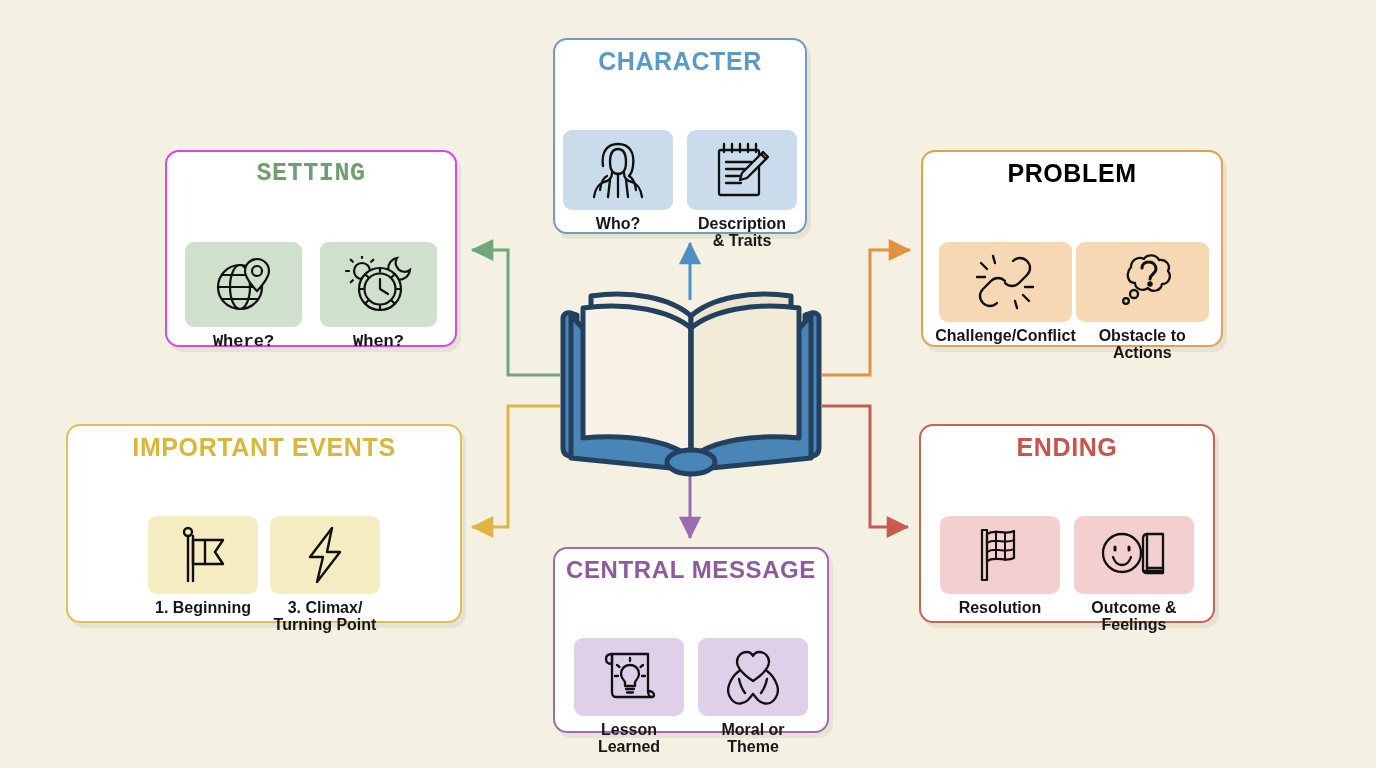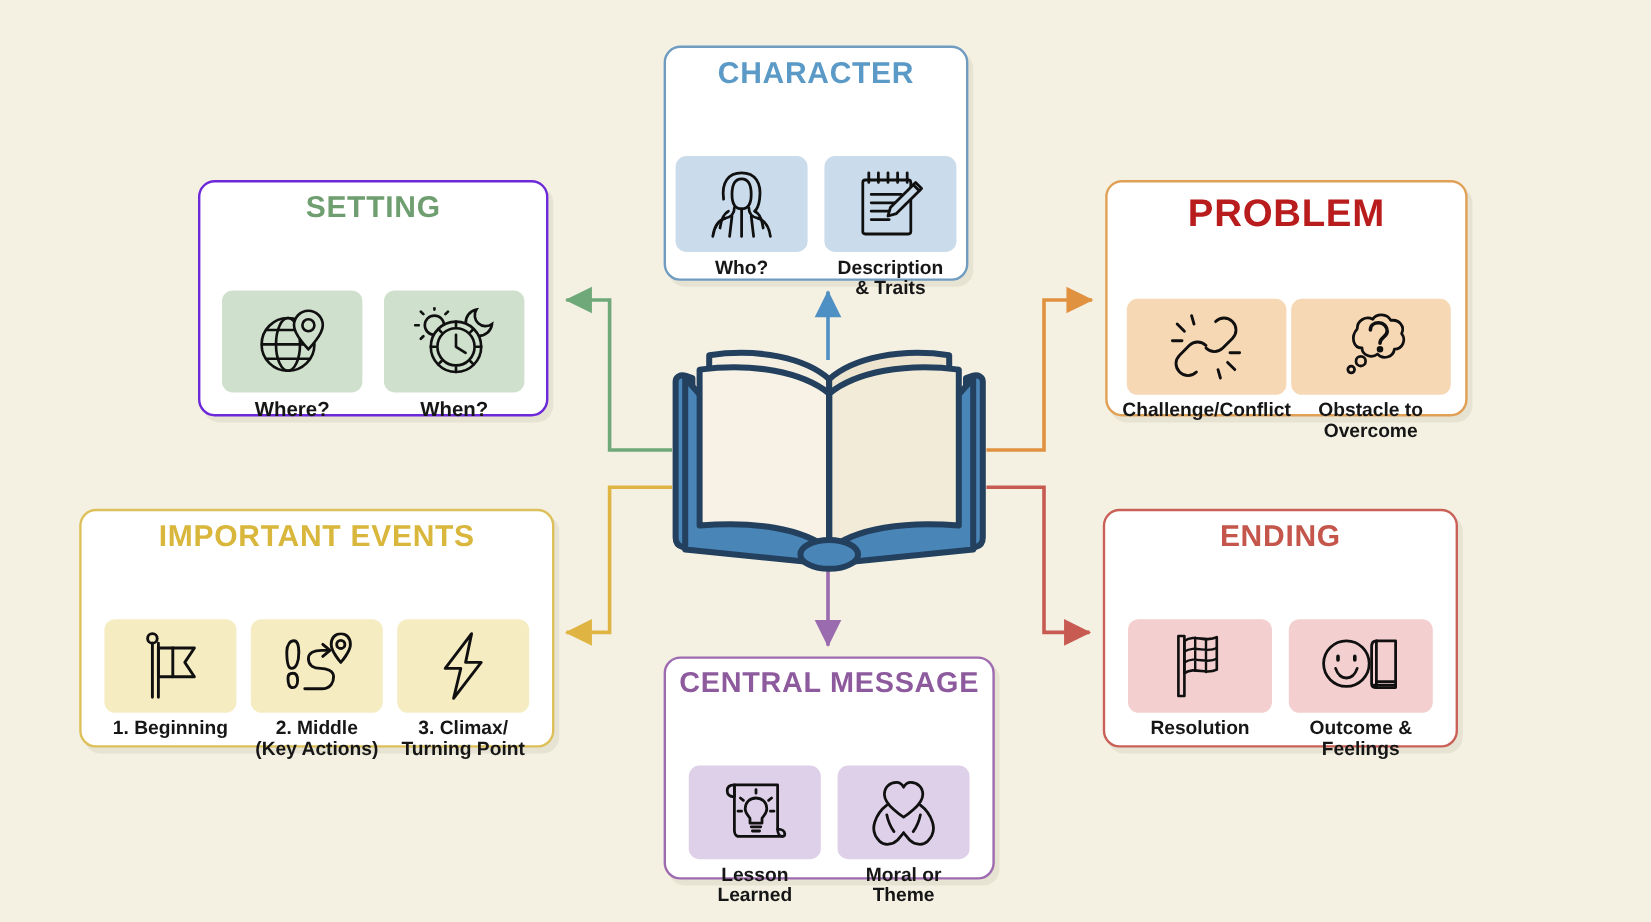--- a/index.html
+++ b/index.html
@@ -40,36 +40,36 @@
   .tile-label{
     color:#161616;
     font-weight:bold;
     text-align:center;
     line-height:1.06;
     margin-top:6px;
   }
   .tile-box svg{display:block;}
 
   
-  #card-setting{left:165px;top:150px;width:292px;height:197px;border:2px solid #6d28d9;}
+  #card-setting{left:165px;top:150px;width:292px;height:197px;border:2px solid #d946ef;font-family:Liberation Mono, monospace;}
   #card-setting .card-title{color:#6f9f70;font-size:25px;}
   #card-setting .tiles{gap:18px;}
   #card-setting .tile-box{width:117px;height:85px;background:#cfe0cd;}
   #card-setting .tile-label{font-size:17px;}
 
   
   #card-character{left:553px;top:38px;width:254px;height:196px;border:2px solid #6f9cc0;}
   #card-character .card-title{color:#5b9ac6;font-size:25px;}
   #card-character .tiles{gap:14px;}
   #card-character .tile-box{width:110px;height:80px;background:#cadceb;}
   #card-character .tile-label{font-size:16px;}
 
   
   #card-problem{left:921px;top:150px;width:302px;height:197px;border:2px solid #e0a055;}
-  #card-problem .card-title{color:#b91c1c;font-size:32px;}
+  #card-problem .card-title{color:#000000;font-size:25px;}
   #card-problem .tiles{}
   #card-problem .tile-box{width:133px;height:80px;background:#f7d8b5;}
   #card-problem .tile-label{font-size:16px;}
 
   
   #card-events{left:66px;top:424px;width:396px;height:199px;border:2px solid #ddc05a;}
   #card-events .card-title{color:#d9b63c;font-size:25px;}
   #card-events .tiles{gap:12px;}
   #card-events .tile-box{width:110px;height:78px;background:#f6ecc2;}
   #card-events .tile-label{font-size:16px;}
@@ -226,52 +226,38 @@
         <div class="tile-box">
           <svg width="62" height="58" viewBox="0 0 62 58" fill="none" stroke="#101010" stroke-width="2.3" stroke-linecap="round" stroke-linejoin="round">
             <path d="M20,14 C20,7 27,3 33,6 C36,1 45,1 48,7 C55,6 60,12 57,18 C61,23 58,31 51,31 C50,38 41,40 37,35 C32,39 24,36 24,30 C17,30 14,21 20,14 Z" fill="#f7d8b5"></path>
             <path d="M31,15 C31,11 34,9 38,9 C42,9 45,12 45,16 C45,21 39,21 39,26" stroke-width="3"></path>
             <circle cx="39" cy="31" r="1.6" fill="#101010"></circle>
             <circle cx="23" cy="41" r="4"></circle>
             <circle cx="15" cy="48" r="2.8"></circle>
           </svg>
         </div>
         <div class="tile-label" style="white-space:pre-line">Obstacle to
-Overcome</div>
+Actions</div>
       </div>
     </div>
   </div>
 
   <div class="card" id="card-events">
     <div class="card-title">IMPORTANT EVENTS</div>
     <div class="tiles">
       <div class="tile">
         <div class="tile-box">
           <svg width="56" height="58" viewBox="0 0 56 58" fill="none" stroke="#101010" stroke-width="2.4" stroke-linecap="round" stroke-linejoin="round">
             <circle cx="13" cy="6" r="4"></circle>
             <path d="M13,10 V55 M18,10 V55"></path>
             <path d="M18,14 H48 L40,26 L48,38 H18 Z"></path>
             <path d="M30,14 V38"></path>
           </svg>
         </div>
         <div class="tile-label">1. Beginning</div>
-      </div>
-      <div class="tile">
-        <div class="tile-box">
-          <svg width="60" height="56" viewBox="0 0 60 56" fill="none" stroke="#101010" stroke-width="2.4" stroke-linecap="round" stroke-linejoin="round">
-            <path d="M5,16 C5,10 8,7 11,7 C14,7 15,11 15,17 C15,24 13,30 9,30 C6,30 5,24 5,16 Z"></path>
-            <path d="M6,38 C6,35 8,34 10,34 C13,34 14,36 14,40 C14,44 12,46 10,46 C7,46 6,43 6,38 Z"></path>
-            <path d="M20,47 H34 C42,47 44,41 44,37 C44,32 38,30 33,30 C28,30 23,28 23,22 C23,17 28,15 34,15 H40"></path>
-            <path d="M35,10 L41,15 L35,20"></path>
-            <path d="M50,1 C55,1 58,5 58,10 C58,16 50,25 50,25 C50,25 42,16 42,10 C42,5 45,1 50,1 Z"></path>
-            <circle cx="50" cy="10" r="3.4"></circle>
-          </svg>
-        </div>
-        <div class="tile-label" style="white-space:pre-line">2. Middle
-(Key Actions)</div>
       </div>
       <div class="tile">
         <div class="tile-box">
           <svg width="46" height="58" viewBox="0 0 46 58" fill="none" stroke="#101010" stroke-width="2.4" stroke-linecap="round" stroke-linejoin="round">
             <path d="M30,2 L8,31 L21,31 L15,56 L38,26 L25,26 Z"></path>
           </svg>
         </div>
         <div class="tile-label" style="white-space:pre-line">3. Climax/
 Turning Point</div>
       </div>

